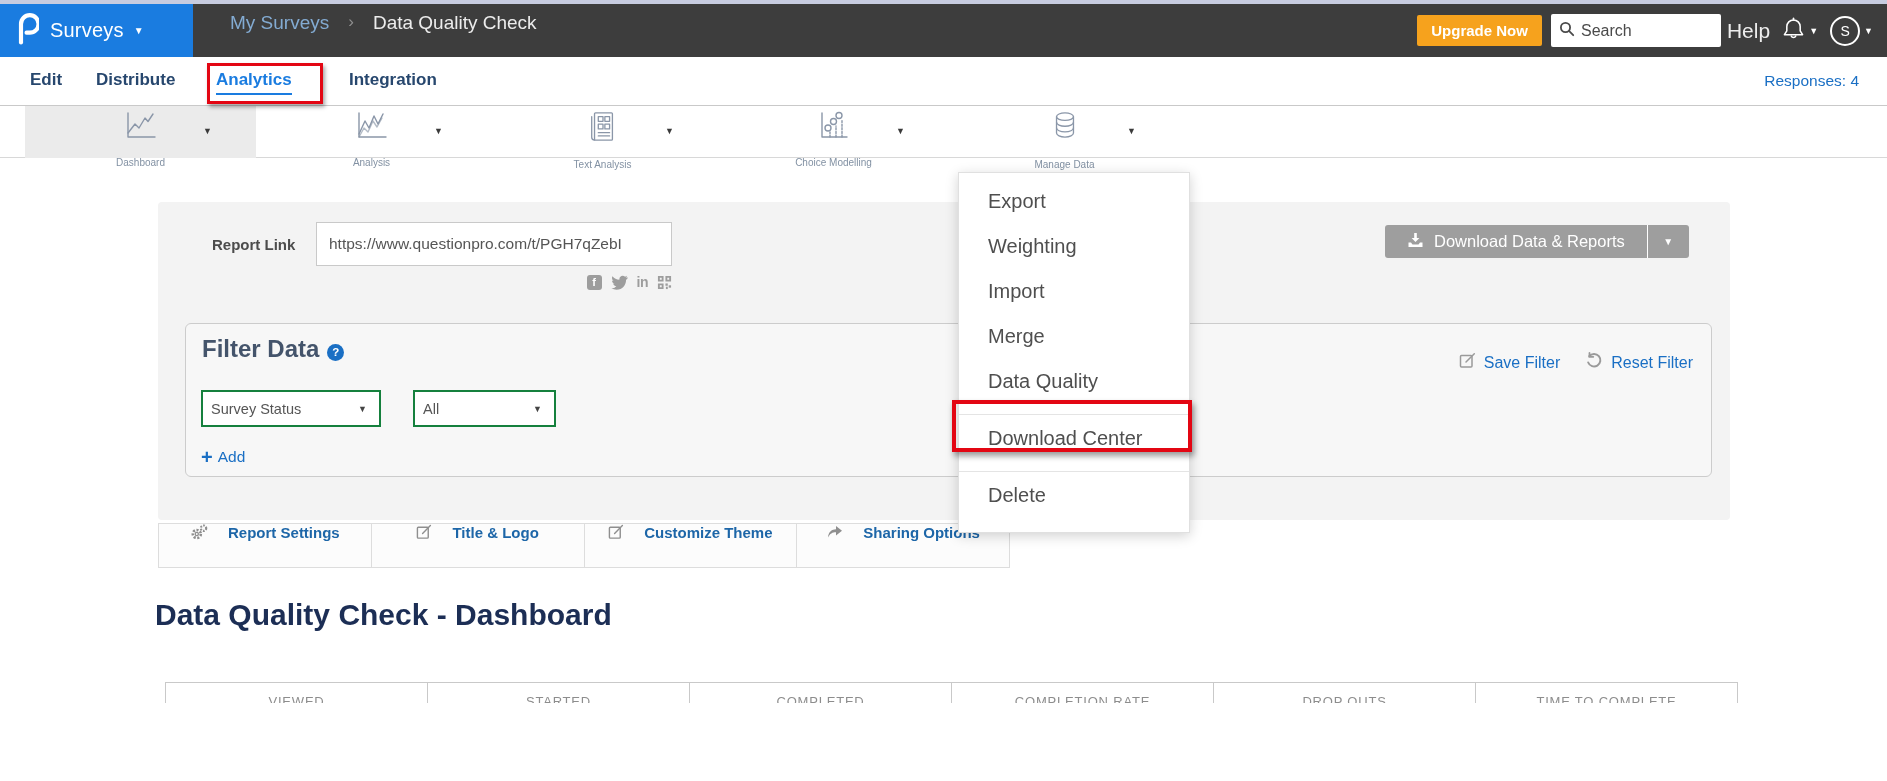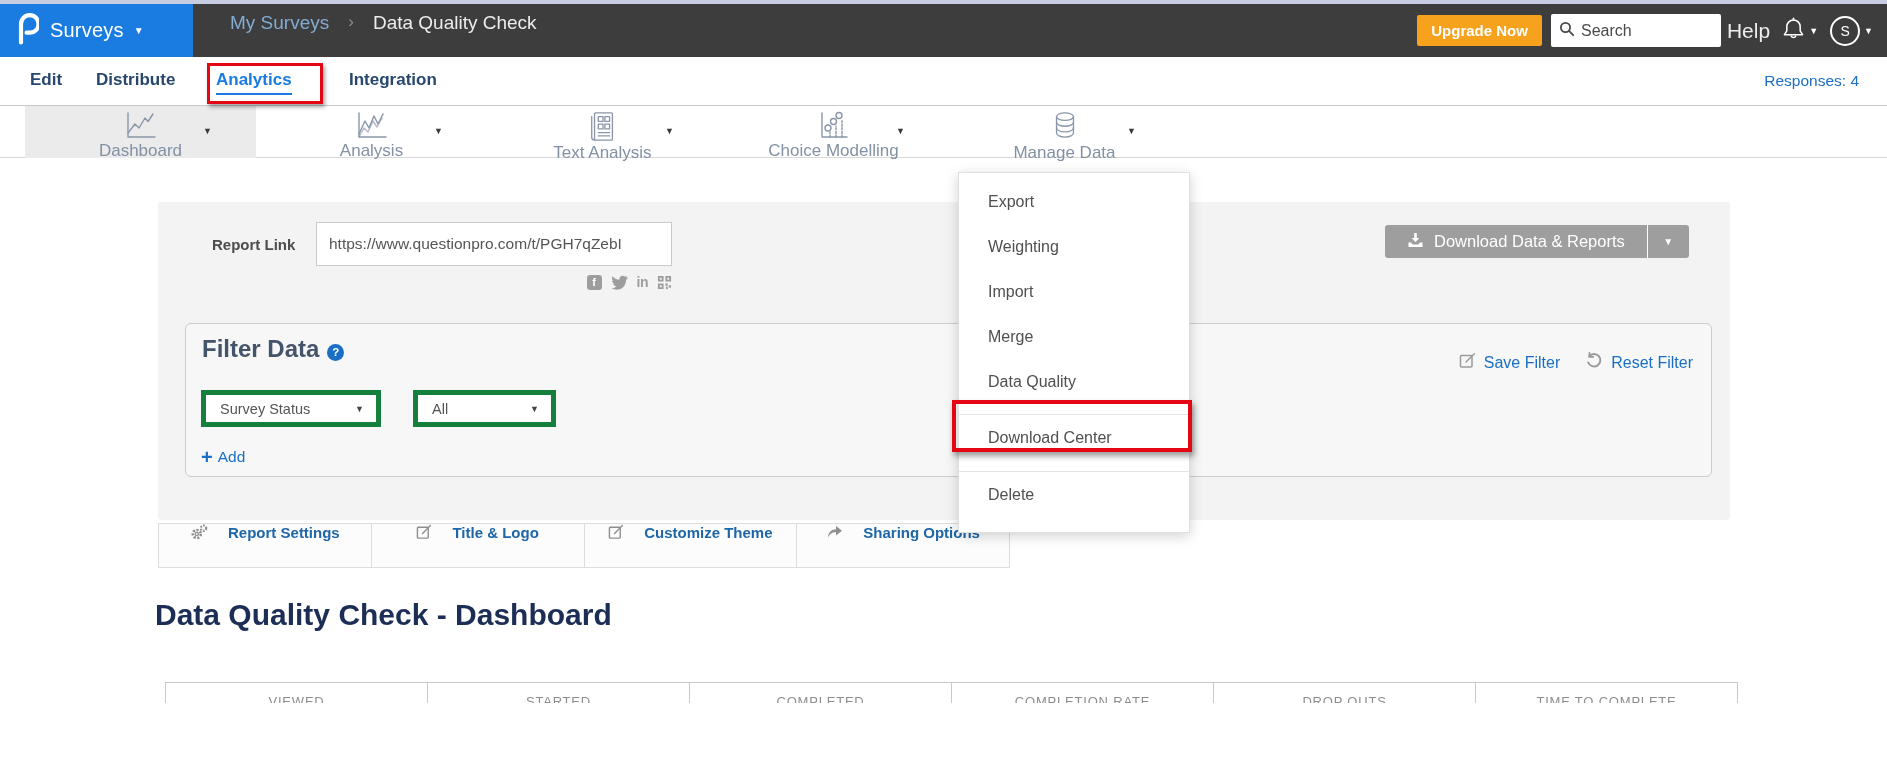--- a/index.html
+++ b/index.html
@@ -40,27 +40,27 @@
   .tab-analytics { left:216px; color:#1a7ce0; border-bottom:2px solid #1a7ce0; padding-bottom:3px; }
   .tab-integration { left:349px; }
   .responses { position:absolute; right:28px; top:15px; color:#1a6fc4; font-size:15.5px; }
   .hl-analytics { position:absolute; left:207px; top:63px; width:116px; height:41px; border:3px solid #e30613; box-shadow:2px 3px 4px rgba(0,0,0,.35); z-index:60; pointer-events:none; }
 
   
   .toolbar { position:absolute; left:0; top:106px; width:1887px; height:52px; background:#fff; border-bottom:1px solid #d8d8d8; display:flex; padding-left:25px; }
   .tool { position:relative; width:231px; height:52px; display:flex; flex-direction:column; align-items:center; cursor:pointer; }
   .tool.selected { background:#ebebeb; }
   .tool .ticon { margin-top:5px; height:32px; display:flex; align-items:center; }
-  .tool .tlabel { font-size:17px; color:#8291a3; margin-top:0; }
+  .tool .tlabel { font-size:10px; color:#8291a3; margin-top:16px; }
   .tool .tcaret { position:absolute; right:44px; top:20px; color:#3a3a3a; font-size:9px; }
   .licon { stroke:#8a96a8; fill:none; stroke-width:1.4; stroke-linecap:round; stroke-linejoin:round; }
 
   
   .dropdown { position:absolute; left:958px; top:172px; width:232px; background:#fff; border:1px solid #e0e0e0; box-shadow:0 3px 12px rgba(0,0,0,.18); z-index:50; padding:6px 0 14px; }
-  .dd-item { height:45px; line-height:45px; padding-left:29px; font-size:16px; color:#4f4f4f; cursor:pointer; }
+  .dd-item { height:45px; line-height:45px; padding-left:29px; font-size:20px; color:#4f4f4f; cursor:pointer; }
   .dd-item.tall { height:46px; line-height:46px; }
   .dd-sep { border-top:1px solid #e4e4e4; margin-top:10px; }
   .hl-dataquality { position:absolute; left:952px; top:400px; width:240px; height:52px; border:4px solid #e30613; box-shadow:2px 4px 6px rgba(0,0,0,.4); z-index:60; pointer-events:none; }
 
   
   .panel { position:absolute; left:158px; top:202px; width:1572px; height:318px; background:#f3f3f3; border-radius:4px; }
   .rl-label { position:absolute; left:54px; top:34px; font-size:15px; font-weight:700; color:#4c4c4c; }
   .rl-input { position:absolute; left:158px; top:20px; width:356px; height:44px; background:#fff; border:1px solid #c9c9c9; font-size:15.5px; color:#555; padding:0 12px; white-space:nowrap; overflow:hidden; font-family:inherit; }
   .social-row { position:absolute; left:158px; top:72px; width:356px; display:flex; justify-content:flex-end; align-items:center; gap:9px; }
   .soc { color:#9d9d9d; cursor:pointer; display:flex; align-items:center; }
@@ -68,21 +68,21 @@
   .in-badge { font-size:14px; font-weight:700; color:#9d9d9d; letter-spacing:-.5px; }
   .dl-group { position:absolute; left:1227px; top:23px; display:flex; height:33px; cursor:pointer; }
   .dl-main { background:#9e9e9e; color:#fff; font-size:16.5px; display:flex; align-items:center; gap:10px; padding:0 22px; border-radius:3px 0 0 3px; border-right:1px solid #fff;text-align:center; }
   .dl-caretbox { background:#9e9e9e; width:41px; border-radius:0 3px 3px 0; display:flex; align-items:center; justify-content:center; color:#fff; font-size:10px; }
 
   
   .filterbox { position:absolute; left:27px; top:121px; width:1527px; height:154px; background:#f7f7f7; border:1px solid #ccc; border-radius:6px; }
   .filter-title-row { position:absolute; left:16px; top:11px; display:flex; align-items:center; }
   .filter-title { font-size:24px; font-weight:700; color:#44546b; }
   .help-badge { width:17px; height:17px; background:#1a6fc4; border-radius:50%; color:#fff; font-size:11.5px; font-weight:700; display:flex; align-items:center; justify-content:center; margin-left:8px; margin-top:6px; cursor:pointer; }
-  .sel { position:absolute; top:66px; height:37px; background:#fff; border:5px solid #15803d; font-size:14.5px; color:#555; display:flex; align-items:center; padding-left:14px; cursor:pointer; }
+  .sel { position:absolute; top:66px; height:37px; background:#fff; border:2px solid #15803d; font-size:14.5px; color:#555; display:flex; align-items:center; padding-left:8px; cursor:pointer; }
   .sel .scaret { position:absolute; right:12px; color:#444; font-size:9px; }
   .sel1 { left:15px; width:180px; }
   .sel2 { left:227px; width:143px; }
   .add-link { position:absolute; left:15px; top:124px; color:#1a6fc4; font-size:15.5px; cursor:pointer; display:flex; align-items:center; }
   .add-plus { font-size:20px; font-weight:700; margin-right:5px; line-height:18px; }
   .filter-actions { position:absolute; right:18px; top:28px; display:flex; gap:26px; }
   .f-action { display:flex; align-items:center; gap:8px; color:#1a6fc4; font-size:16px; cursor:pointer; }
 
   
   .settings-bar { position:absolute; left:158px; top:523px; width:852px; height:45px; background:#fcfcfc; border:1px solid #ddd; display:flex; z-index:1; }

